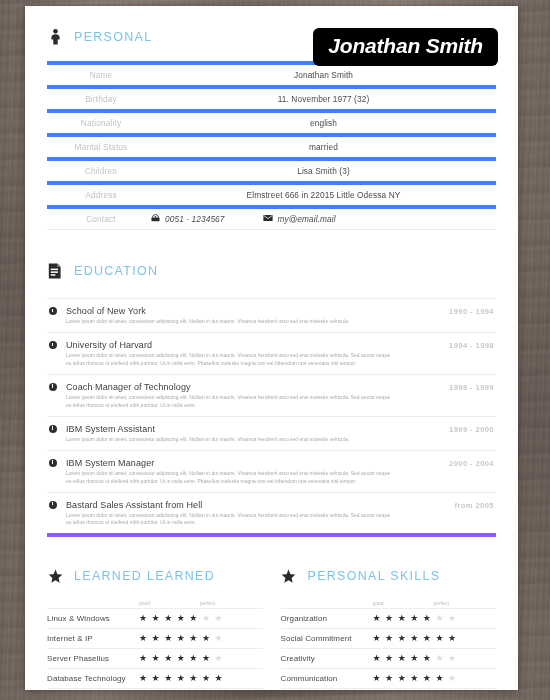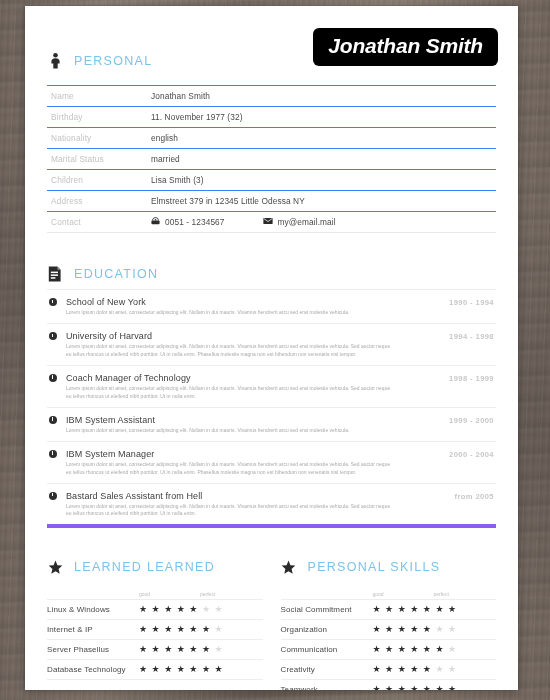--- a/index.html
+++ b/index.html
@@ -94,37 +94,37 @@
     justify-content: center;
     flex: 0 0 auto;
   }
   .section-head .sec-title {
     color: #7cc3ea;
     font-size: 12.5px;
     letter-spacing: 1.3px;
     font-weight: normal;
   }
 
-  #personal-section { padding-top: 40px; }
+  #personal-section { padding-top: 16px; }
 
   
   .ptable { width: 100%; border-collapse: collapse; margin-top: 9px; }
-  .ptable tr { border-top: 1px solid #3b82f6; }
+  .ptable tr { border-top: 4px solid #3b82f6; text-align: center; }
   .ptable tr:last-child { border-bottom: 1px solid #e9e9e9; }
   .ptable td { padding: 5px 0 5px 0; font-size: 8.3px; vertical-align: middle; height: 9px; }
   .ptable td.lbl { color: #c3c3c3; width: 100px; padding-left: 4px; letter-spacing: 0.15px; }
   .ptable td.val { color: #4a4a4a; letter-spacing: 0.1px; }
   .contact-wrap { display: flex; align-items: center; gap: 8px; }
   .contact-item { display: flex; align-items: center; gap: 5px; }
-  .contact-item .ci-txt { color: #4a4a4a; }
+  .contact-item .ci-txt { color: #4a4a4a; font-style: italic; }
   .sep-gap { width: 22px; }
 
   
   #education-section { margin-top: 26px; }
-  .edu-list { margin-top: 0; }
+  .edu-list { margin-top: 12px; }
   .edu-item {
     border-top: 1px solid #ededed;
     padding: 7px 2px 6px 2px;
     position: relative;
   }
   .edu-item:last-child { border-bottom: 4px solid #8b5cf6; }
   .edu-top { display: flex; align-items: baseline; }
   .edu-bullet {
     width: 8px; height: 8px; border-radius: 50%;
     background: #2e2e2e; flex: 0 0 auto;
@@ -212,21 +212,21 @@
             <tr>
               <td class="lbl">Marital Status</td>
               <td class="val">married</td>
             </tr>
             <tr>
               <td class="lbl">Children</td>
               <td class="val">Lisa Smith (3)</td>
             </tr>
             <tr>
               <td class="lbl">Address</td>
-              <td class="val">Elmstreet 379 in 12345 Little Odessa NY</td>
+              <td class="val">Elmstreet 666 in 22015 Little Odessa NY</td>
             </tr>
             <tr>
               <td class="lbl">Contact</td>
               <td class="val">
                 <div class="contact-wrap">
                   <span class="contact-item">
                     <span><svg width="9" height="8" viewBox="0 0 12 10">
                         <rect x="0.6" y="4.2" width="10.8" height="5.2" rx="1" fill="#2b2b2b"></rect>
                         <path d="M2.2 4.2 C2.2 1.6 3.8 0.5 6 0.5 C8.2 0.5 9.8 1.6 9.8 4.2" stroke="#2b2b2b" stroke-width="1.3" fill="none"></path>
                         <circle cx="6" cy="3.3" r="1.1" fill="#2b2b2b"></circle>
@@ -399,35 +399,49 @@
           </span>
           <span class="sec-title">PERSONAL SKILLS</span>
         </div>
         <div class="skill-scale">
           <span class="s-good">good</span>
           <span class="s-perfect">perfect</span>
         </div>
         <table class="skill-table">
           <tbody id="personal-skill-rows">
               <tr>
+                <td class="sk-name">Organization</td>
+                <td>
+                  <div class="stars">
+                    <span class="star">★</span>
+                    <span class="star">★</span>
+                    <span class="star">★</span>
+                    <span class="star">★</span>
+                    <span class="star">★</span>
+                    <span class="star off">★</span>
+                    <span class="star off">★</span>
+                  </div>
+                </td>
+              </tr>
+              <tr>
                 <td class="sk-name">Social Commitment</td>
                 <td>
                   <div class="stars">
                     <span class="star">★</span>
                     <span class="star">★</span>
                     <span class="star">★</span>
                     <span class="star">★</span>
                     <span class="star">★</span>
                     <span class="star">★</span>
                     <span class="star">★</span>
                   </div>
                 </td>
               </tr>
               <tr>
-                <td class="sk-name">Organization</td>
+                <td class="sk-name">Creativity</td>
                 <td>
                   <div class="stars">
                     <span class="star">★</span>
                     <span class="star">★</span>
                     <span class="star">★</span>
                     <span class="star">★</span>
                     <span class="star">★</span>
                     <span class="star off">★</span>
                     <span class="star off">★</span>
                   </div>
@@ -436,34 +450,20 @@
               <tr>
                 <td class="sk-name">Communication</td>
                 <td>
                   <div class="stars">
                     <span class="star">★</span>
                     <span class="star">★</span>
                     <span class="star">★</span>
                     <span class="star">★</span>
                     <span class="star">★</span>
                     <span class="star">★</span>
-                    <span class="star off">★</span>
-                  </div>
-                </td>
-              </tr>
-              <tr>
-                <td class="sk-name">Creativity</td>
-                <td>
-                  <div class="stars">
-                    <span class="star">★</span>
-                    <span class="star">★</span>
-                    <span class="star">★</span>
-                    <span class="star">★</span>
-                    <span class="star">★</span>
-                    <span class="star off">★</span>
                     <span class="star off">★</span>
                   </div>
                 </td>
               </tr>
               <tr>
                 <td class="sk-name">Teamwork</td>
                 <td>
                   <div class="stars">
                     <span class="star">★</span>
                     <span class="star">★</span>

